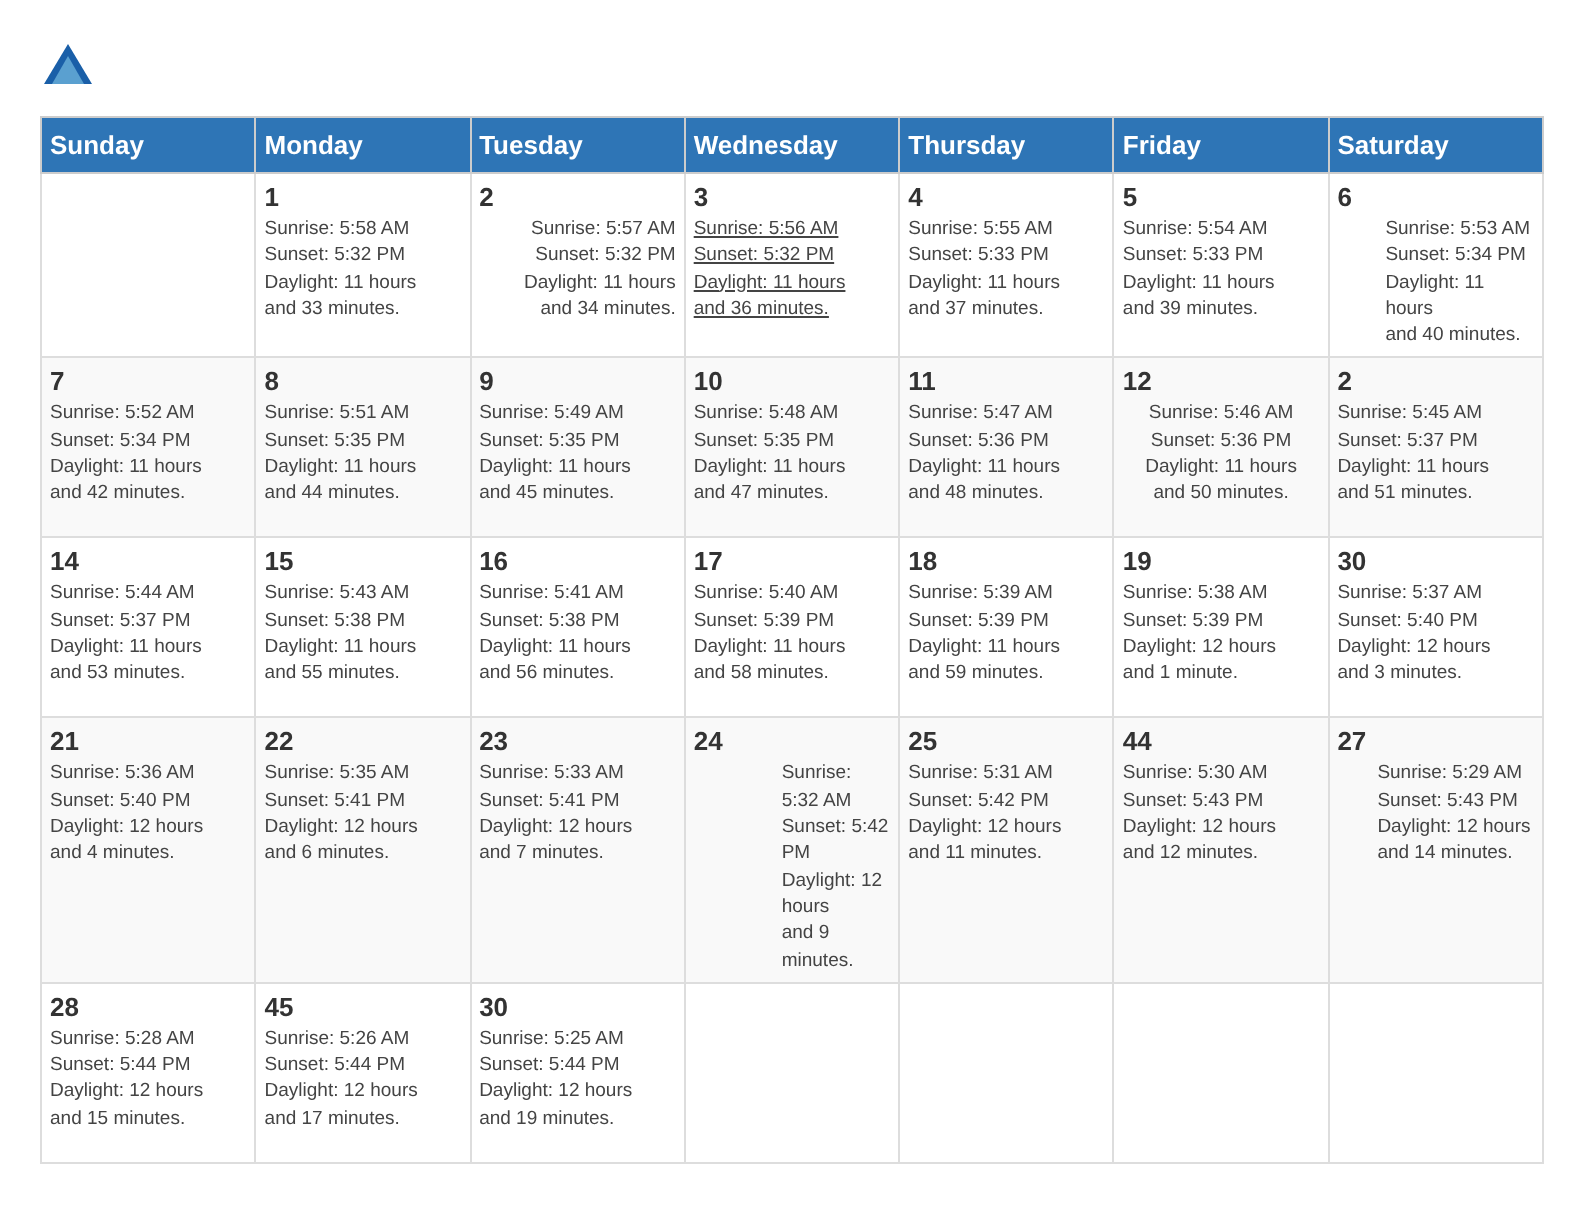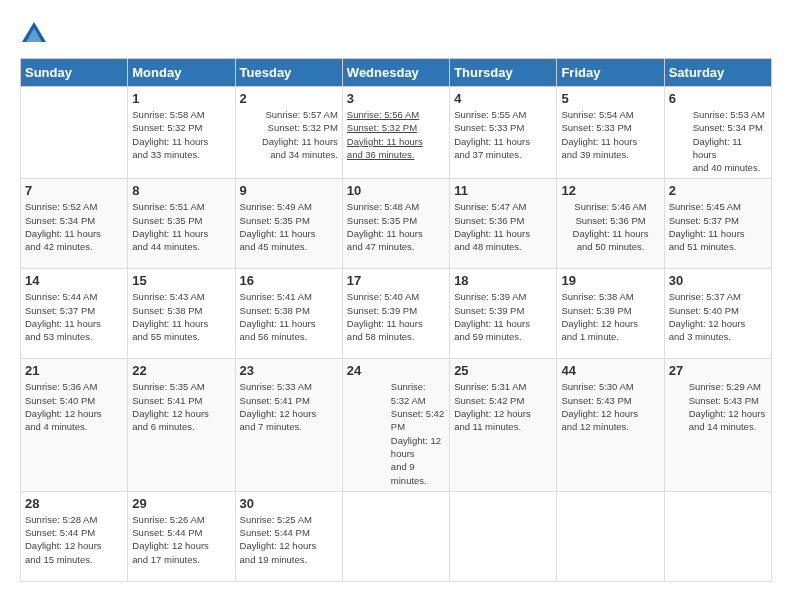--- a/index.html
+++ b/index.html
@@ -331,21 +331,21 @@
       </tr>
       <tr>
         <td>
           <span class="day-num">28</span>
           <div class="day-info" style="white-space: pre-line;">Sunrise: 5:28 AM
 Sunset: 5:44 PM
 Daylight: 12 hours
 and 15 minutes.</div>
         </td>
         <td>
-          <span class="day-num">29</span>
+          <span class="day-num">45</span>
           <div class="day-info" style="white-space: pre-line;">Sunrise: 5:26 AM
 Sunset: 5:44 PM
 Daylight: 12 hours
 and 17 minutes.</div>
         </td>
         <td>
           <span class="day-num">30</span>
           <div class="day-info" style="white-space: pre-line;">Sunrise: 5:25 AM
 Sunset: 5:44 PM
 Daylight: 12 hours

